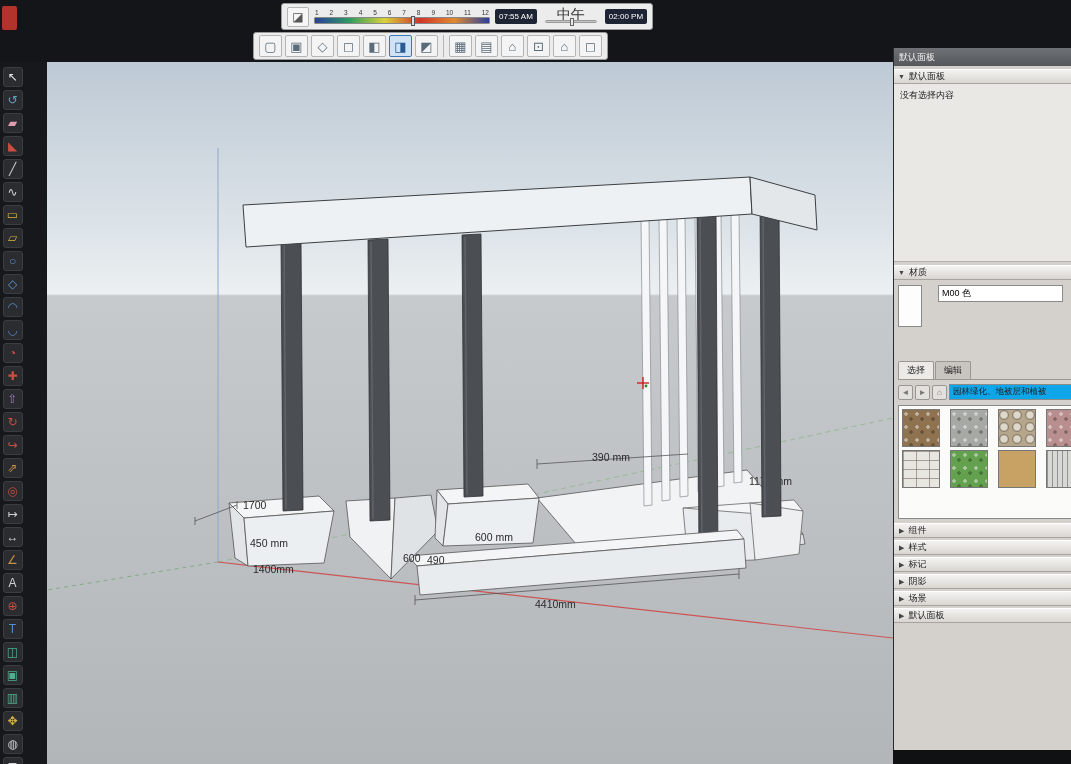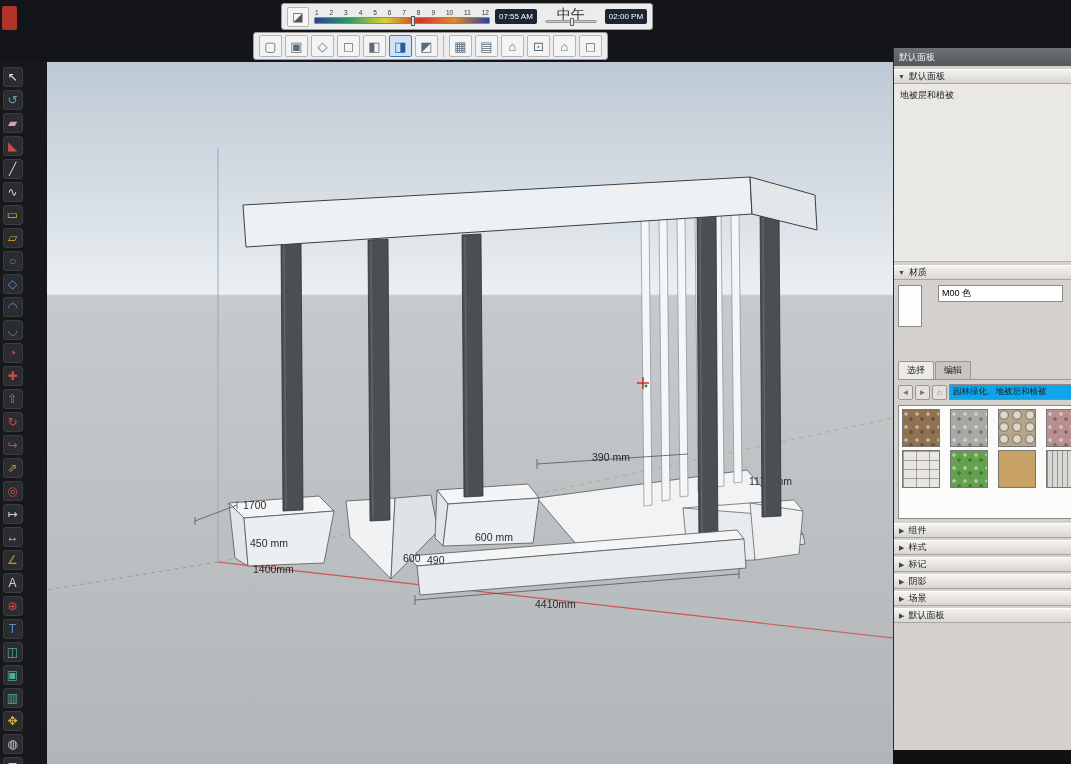--- a/index.html
+++ b/index.html
@@ -387,21 +387,21 @@
       <span>默认面板</span>
       <span class="x">✕</span>
     </div>
 
     <div class="sec-header">
       <span class="arr">▼</span>
       <span>默认面板</span>
       <span class="x">✕</span>
     </div>
     <div id="entity-content">
-      <span>地被层和植被</span>
+      <span>没有选择内容</span>
     </div>
 
     <div class="sec-header">
       <span class="arr">▼</span>
       <span>材质</span>
       <span class="x">✕</span>
     </div>
 
     <div id="mat-row">
       <div id="mat-thumb"></div>

